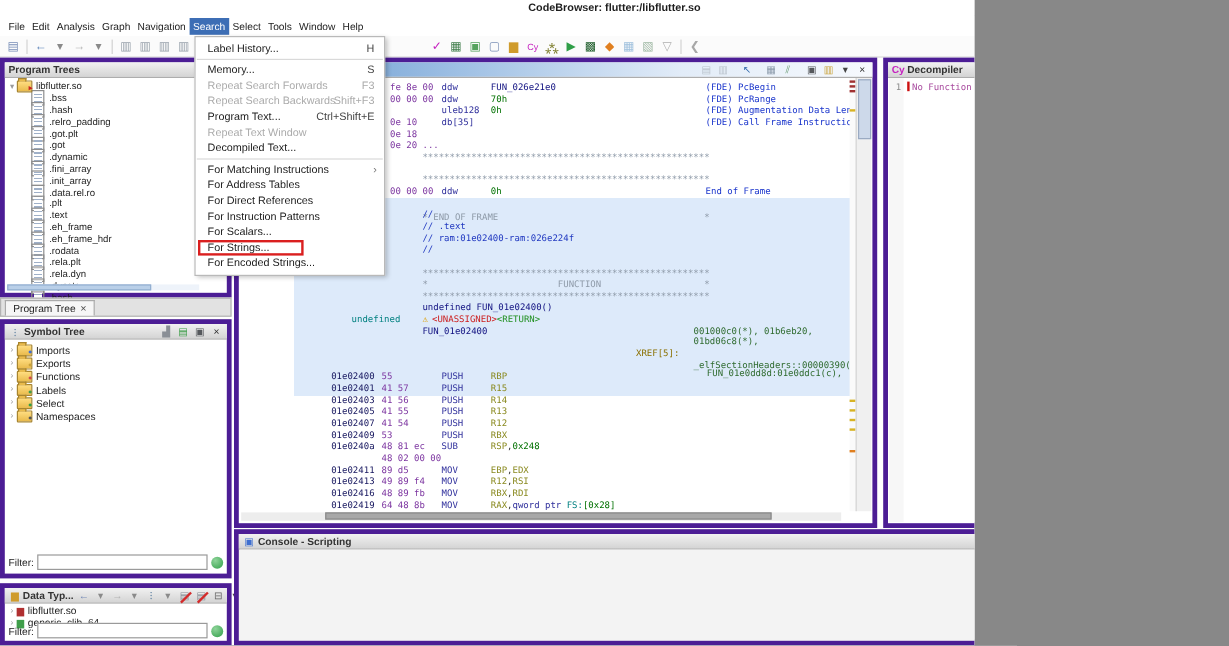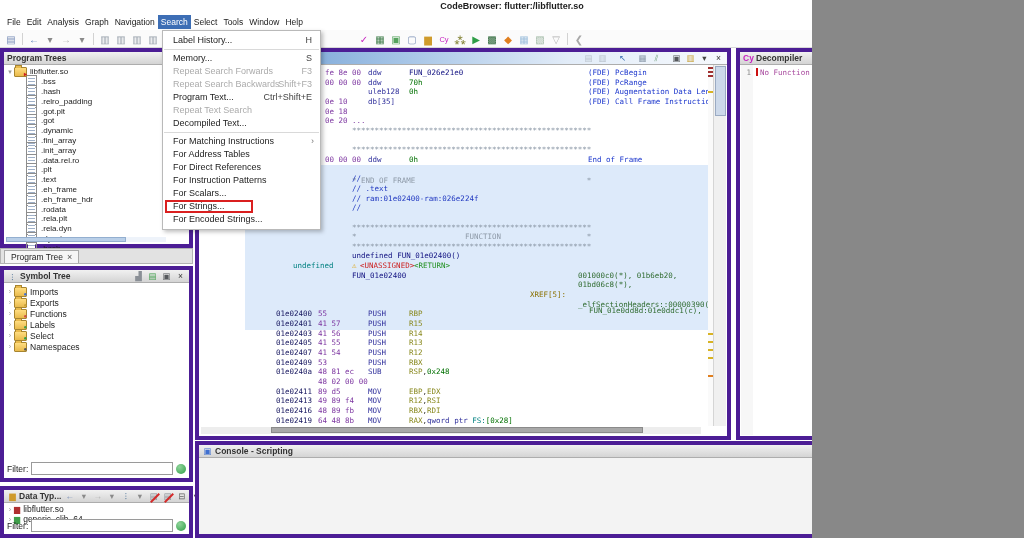--- a/index.html
+++ b/index.html
@@ -417,21 +417,21 @@
     <div style="position:absolute;left:1px;top:13px;right:1px;bottom:1px;background:#f3f3f3"></div>
   </div>
 
   <div class="menu" id="search-menu">
       <div class="mi"><span>Label History...</span><span class="sc">H</span></div>
       <div class="msep"></div>
       <div class="mi"><span>Memory...</span><span class="sc">S</span></div>
       <div class="mi dis"><span>Repeat Search Forwards</span><span class="sc">F3</span></div>
       <div class="mi dis"><span>Repeat Search Backwards</span><span class="sc">Shift+F3</span></div>
       <div class="mi"><span>Program Text...</span><span class="sc">Ctrl+Shift+E</span></div>
-      <div class="mi dis"><span>Repeat Text Search</span></div>
+      <div class="mi dis"><span>Repeat Text Window</span></div>
       <div class="mi"><span>Decompiled Text...</span></div>
       <div class="msep"></div>
       <div class="mi"><span>For Matching Instructions</span><span class="sub">›</span></div>
       <div class="mi"><span>For Address Tables</span></div>
       <div class="mi"><span>For Direct References</span></div>
       <div class="mi"><span>For Instruction Patterns</span></div>
       <div class="mi"><span>For Scalars...</span></div>
       <div class="mi redbox"><span>For Strings...</span></div>
       <div class="mi"><span>For Encoded Strings...</span></div>
     </div>

